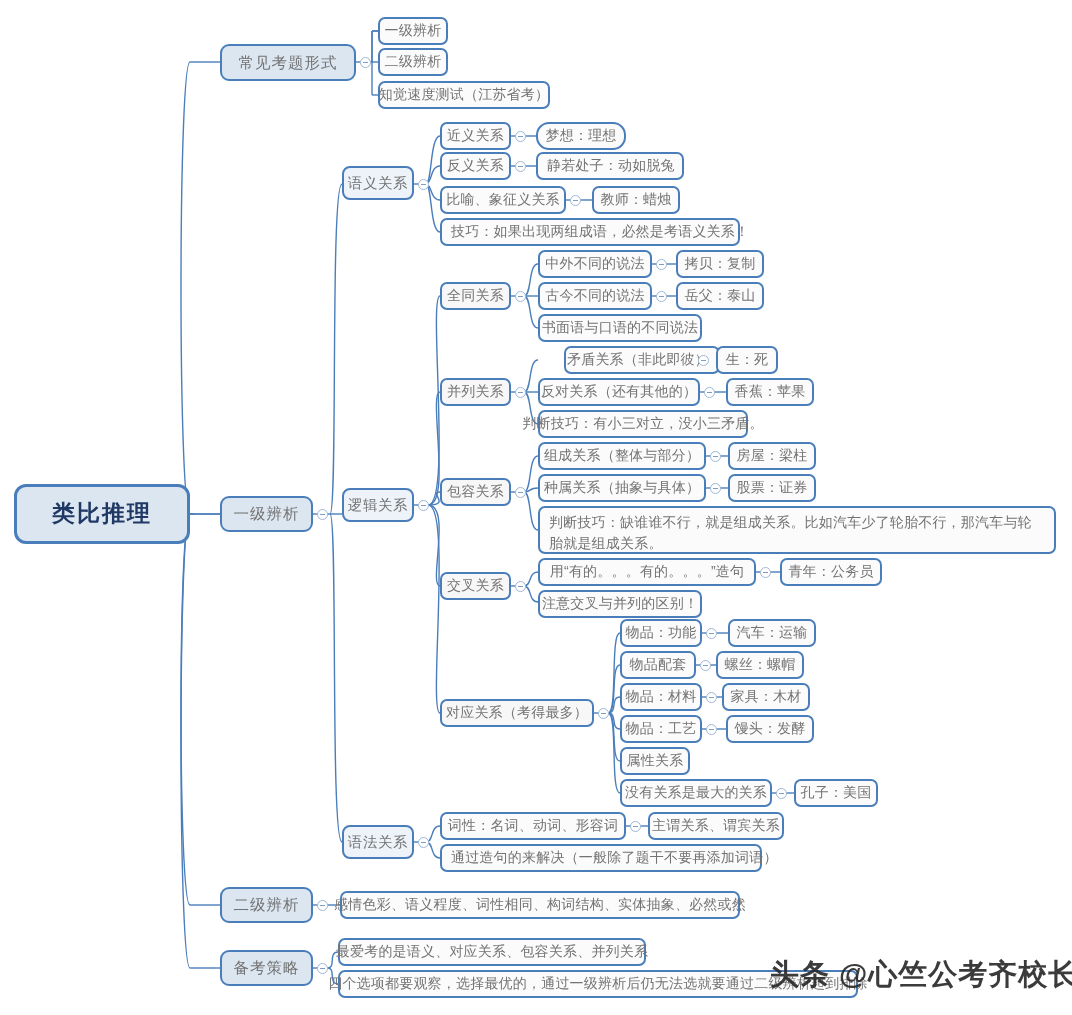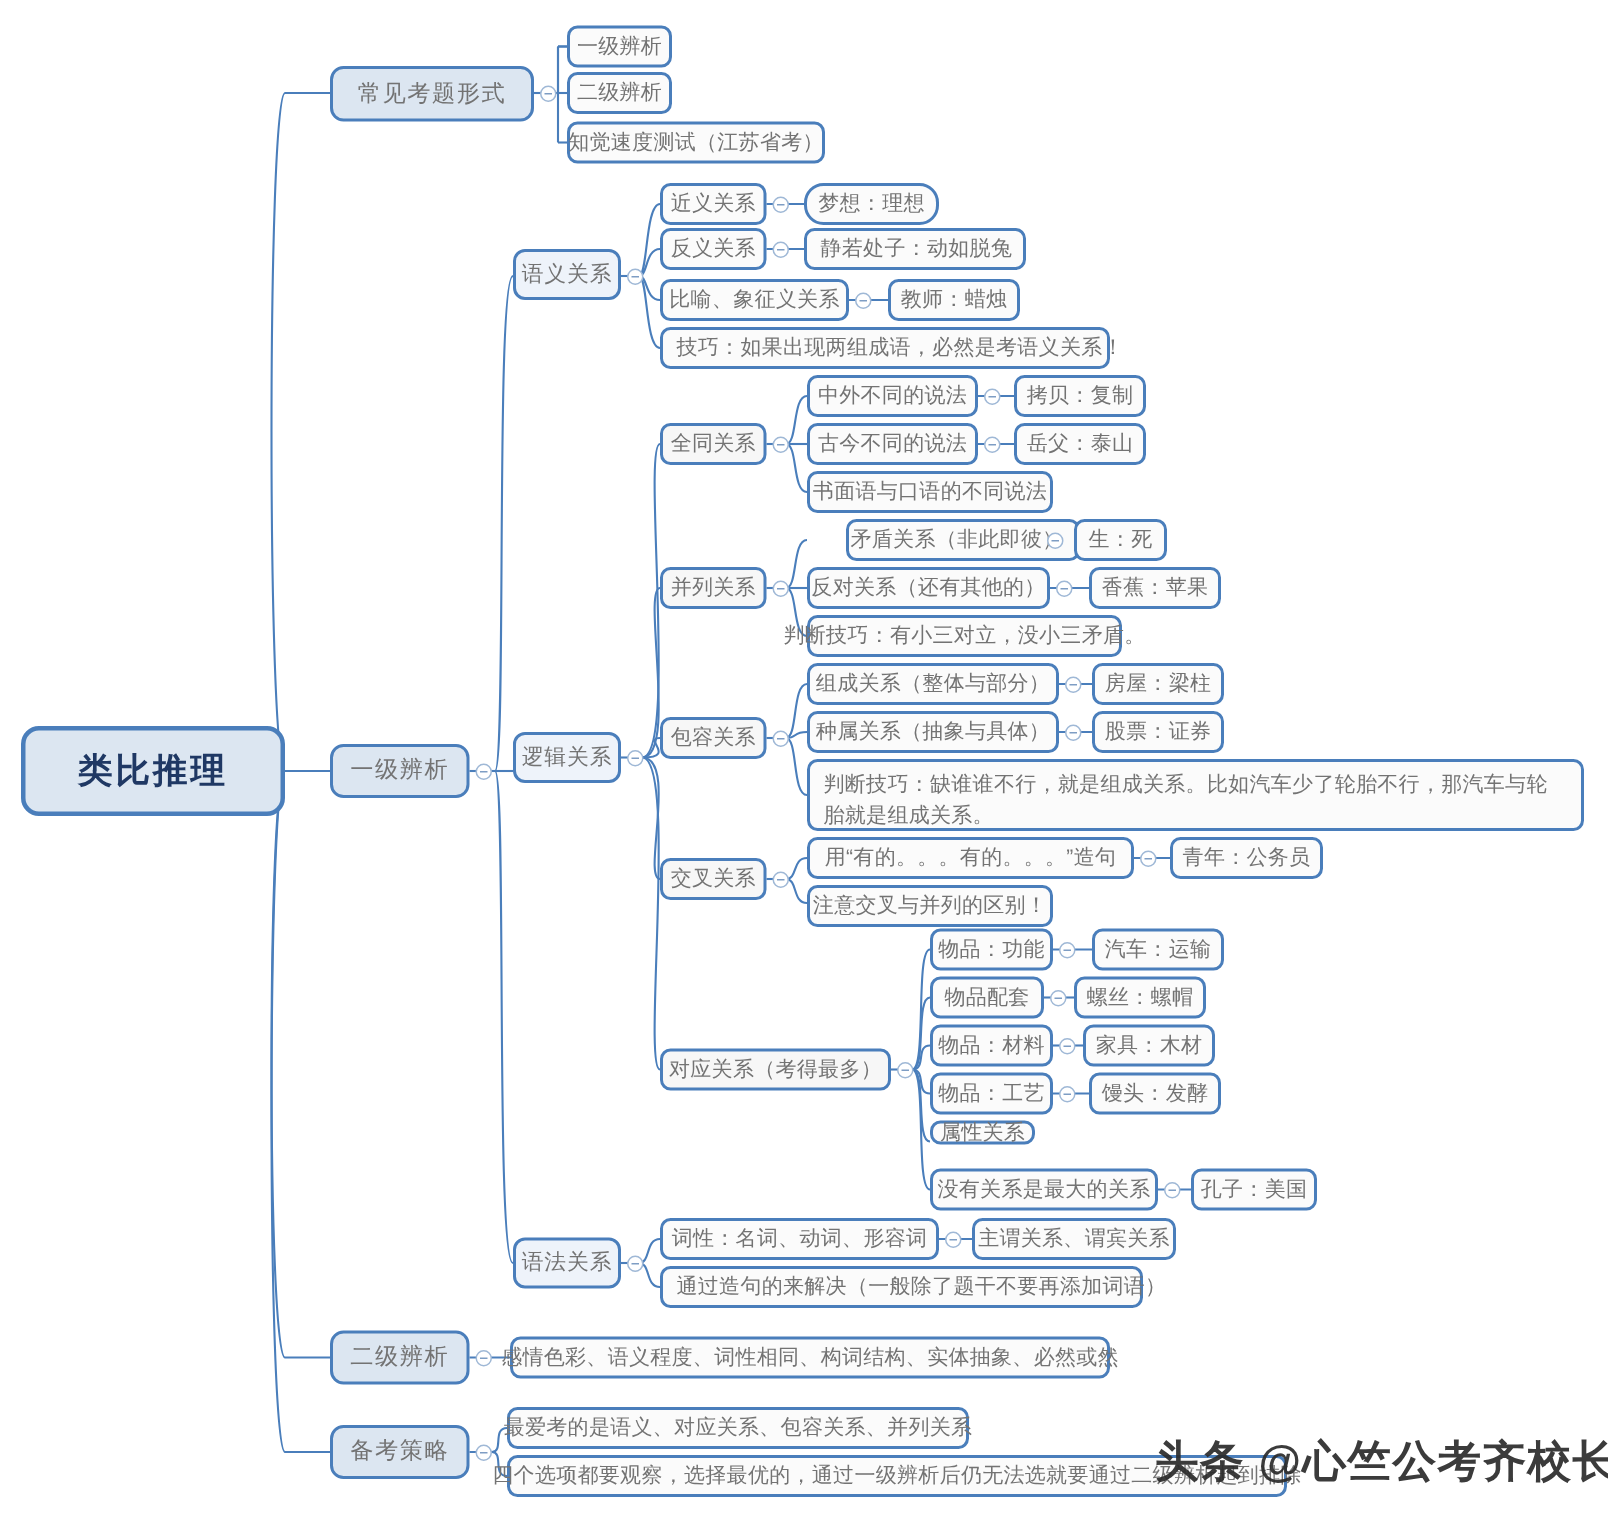--- a/index.html
+++ b/index.html
@@ -392,21 +392,21 @@
   </div>
 
   <div class="node leaf" style="left:620px;top:715px;width:82px;height:28px;justify-content:center;">
     <span>物品：工艺</span>
   </div>
   <div class="toggle" style="left:706px;top:724px;"></div>
   <div class="node leaf" style="left:726px;top:715px;width:88px;height:28px;justify-content:center;">
     <span>馒头：发酵</span>
   </div>
 
-  <div class="node leaf" style="left:620px;top:747px;width:70px;height:16px;justify-content:center;">
+  <div class="node leaf" style="left:620px;top:747px;width:70px;height:28px;justify-content:center;">
     <span>属性关系</span>
   </div>
 
   <div class="node leaf" style="left:620px;top:779px;width:152px;height:28px;justify-content:center;">
     <span>没有关系是最大的关系</span>
   </div>
   <div class="toggle" style="left:776px;top:788px;"></div>
   <div class="node leaf" style="left:794px;top:779px;width:84px;height:28px;justify-content:center;">
     <span>孔子：美国</span>
   </div>

